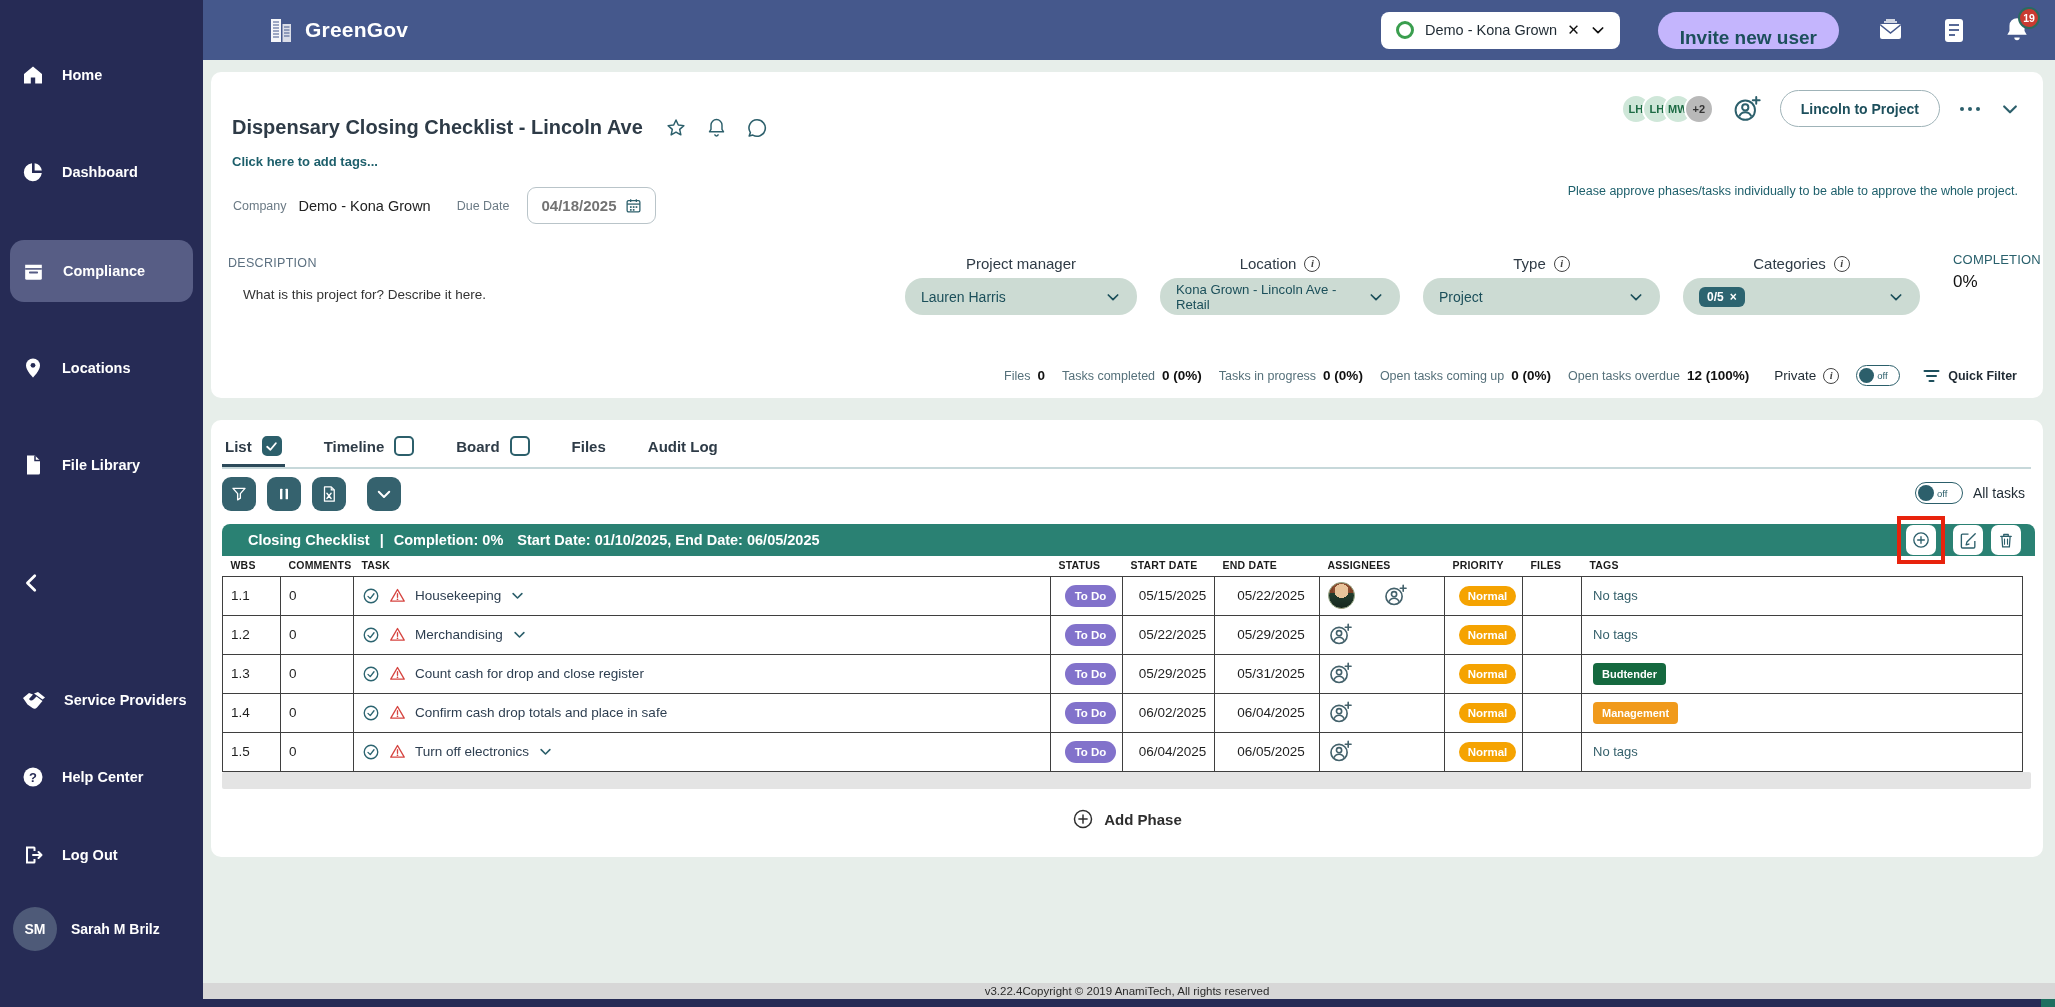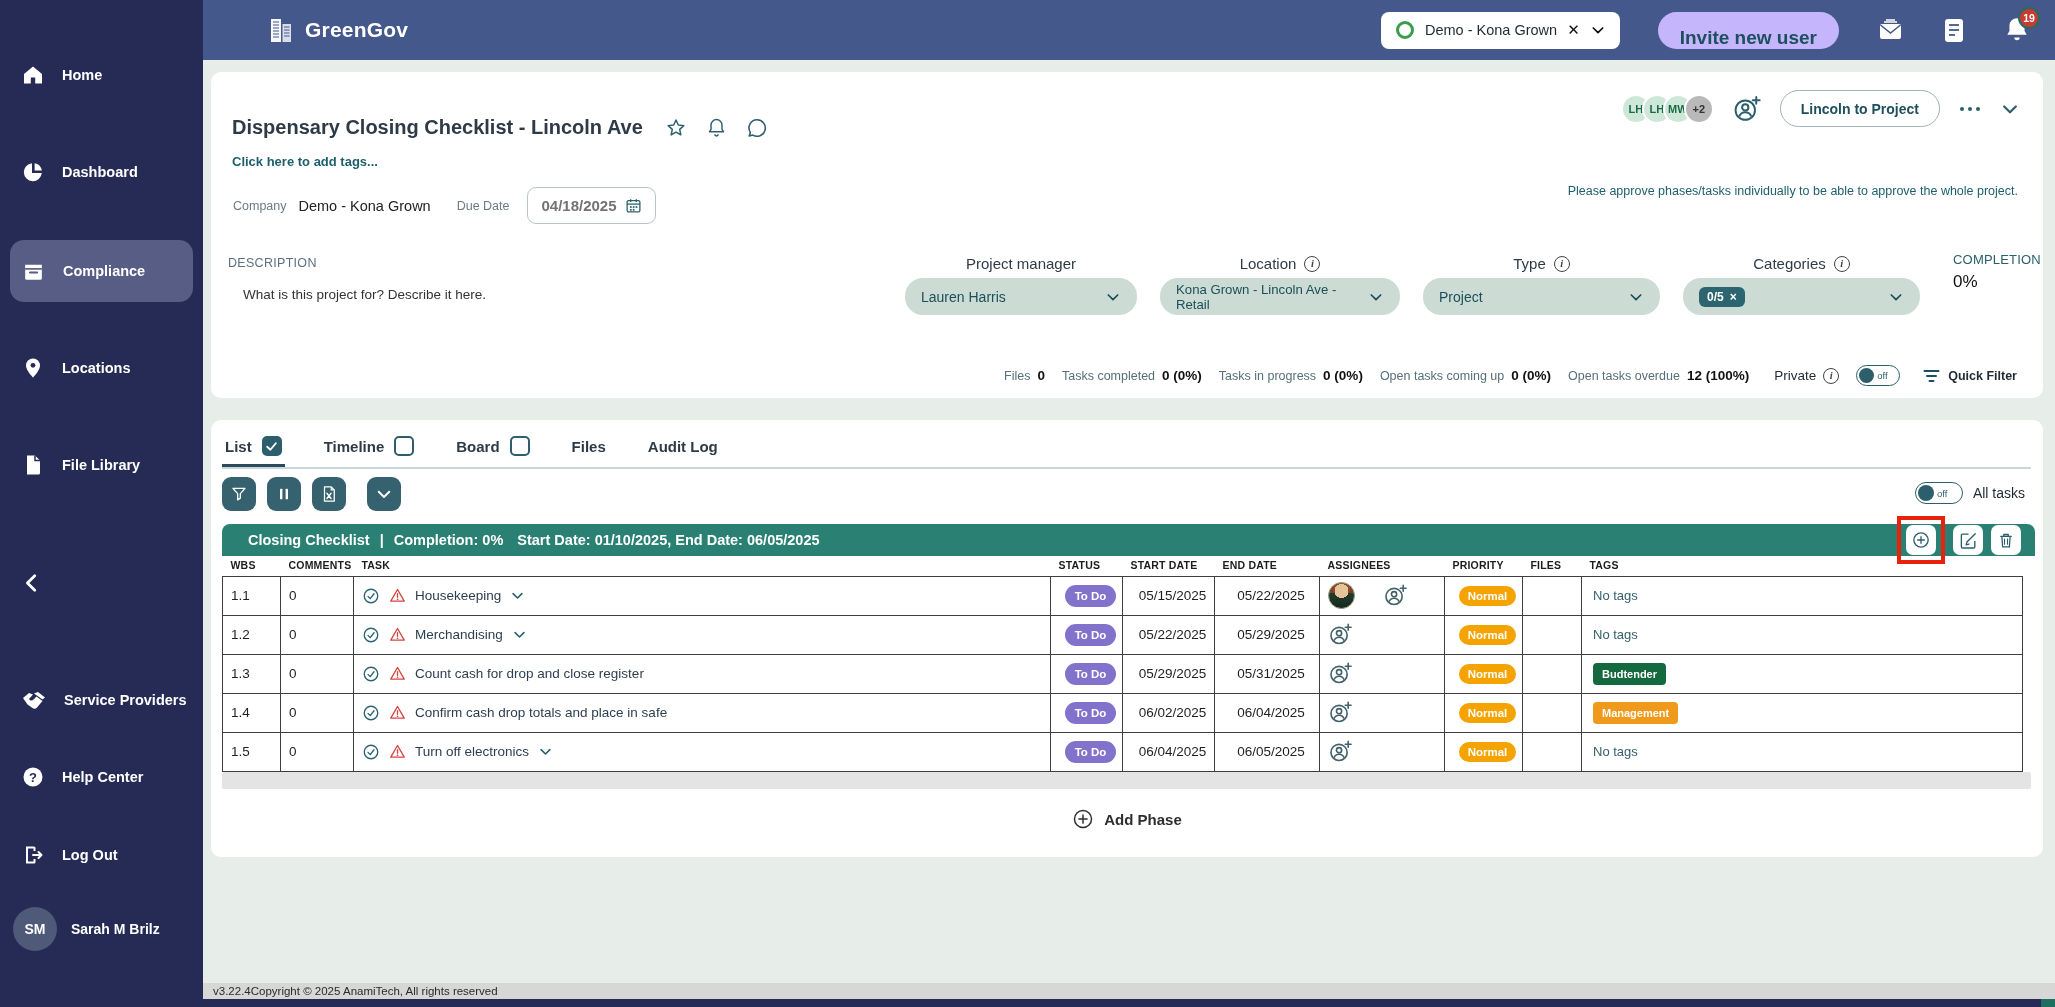--- a/index.html
+++ b/index.html
@@ -113,21 +113,21 @@
       border:1px solid #9a8; cursor:pointer; }
   .notags { color:#35606b; font-size:13px; cursor:pointer; }
   .tagpill { display:inline-block; color:#fff; font-size:11px; font-weight:700; border-radius:4px; padding:5px 9px; cursor:pointer; }
   .tag-green { background:#15693f; }
   .tag-orange { background:#f09a1c; }
   .scrollstrip { position:absolute; top:352px; left:11px; right:12px; height:17px; background:#e4e4e4; border-radius:2px; }
   .addphase { position:absolute; top:388px; left:0; right:0; display:flex; align-items:center; justify-content:center; gap:10px; cursor:pointer; }
   .addphase .apl { font-size:15px; font-weight:600; color:#2e2e2e; }
 
   
-  .footer { height:16px; background:#d7d7d7; display:flex; align-items:center; justify-content:flex-start; padding:0 14px 0 10px; }
+  .footer { height:16px; background:#d7d7d7; display:flex; align-items:center; justify-content:center; padding:0 14px 0 10px; }
   .footer span { font-size:11.5px; color:#2b2b2b; }
   .bottomstrip { height:8px; background:#262b55; position:relative; }
   .corner { position:absolute; right:0; top:0; width:14px; height:8px; background:#1f6f60; }
 
   svg { display:block; }
 </style>
 </head>
 <body>
 
 <svg width="0" height="0" style="position:absolute">
@@ -811,19 +811,19 @@
                 <path d="M12 7.5 v9 M7.5 12 h9" stroke="#2e2e2e" stroke-width="1.6" stroke-linecap="round"></path>
               </svg>
             </span>
           <span class="apl">Add Phase</span>
         </div>
       </section>
     </div>
 
     <div class="footer">
       <span>v3.22.4</span>
-      <span>Copyright © 2025 AnamiTech, All rights reserved</span>
+      <span>Copyright © 2019 AnamiTech, All rights reserved</span>
     </div>
     <div class="bottomstrip">
       <span class="corner"></span>
     </div>
   </div>
 </div>
 
 </body></html>

